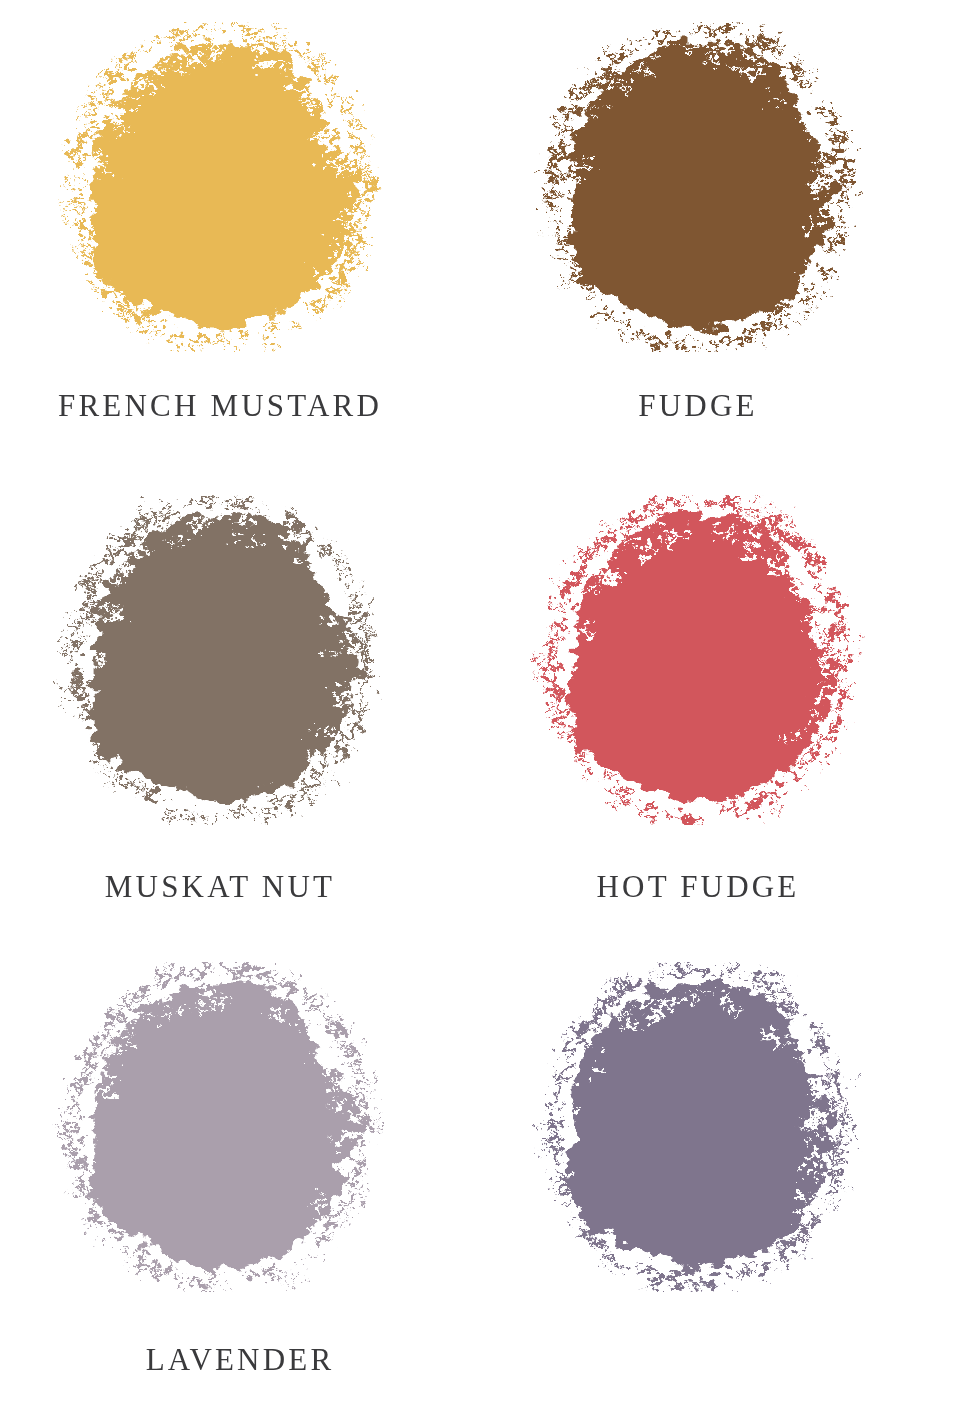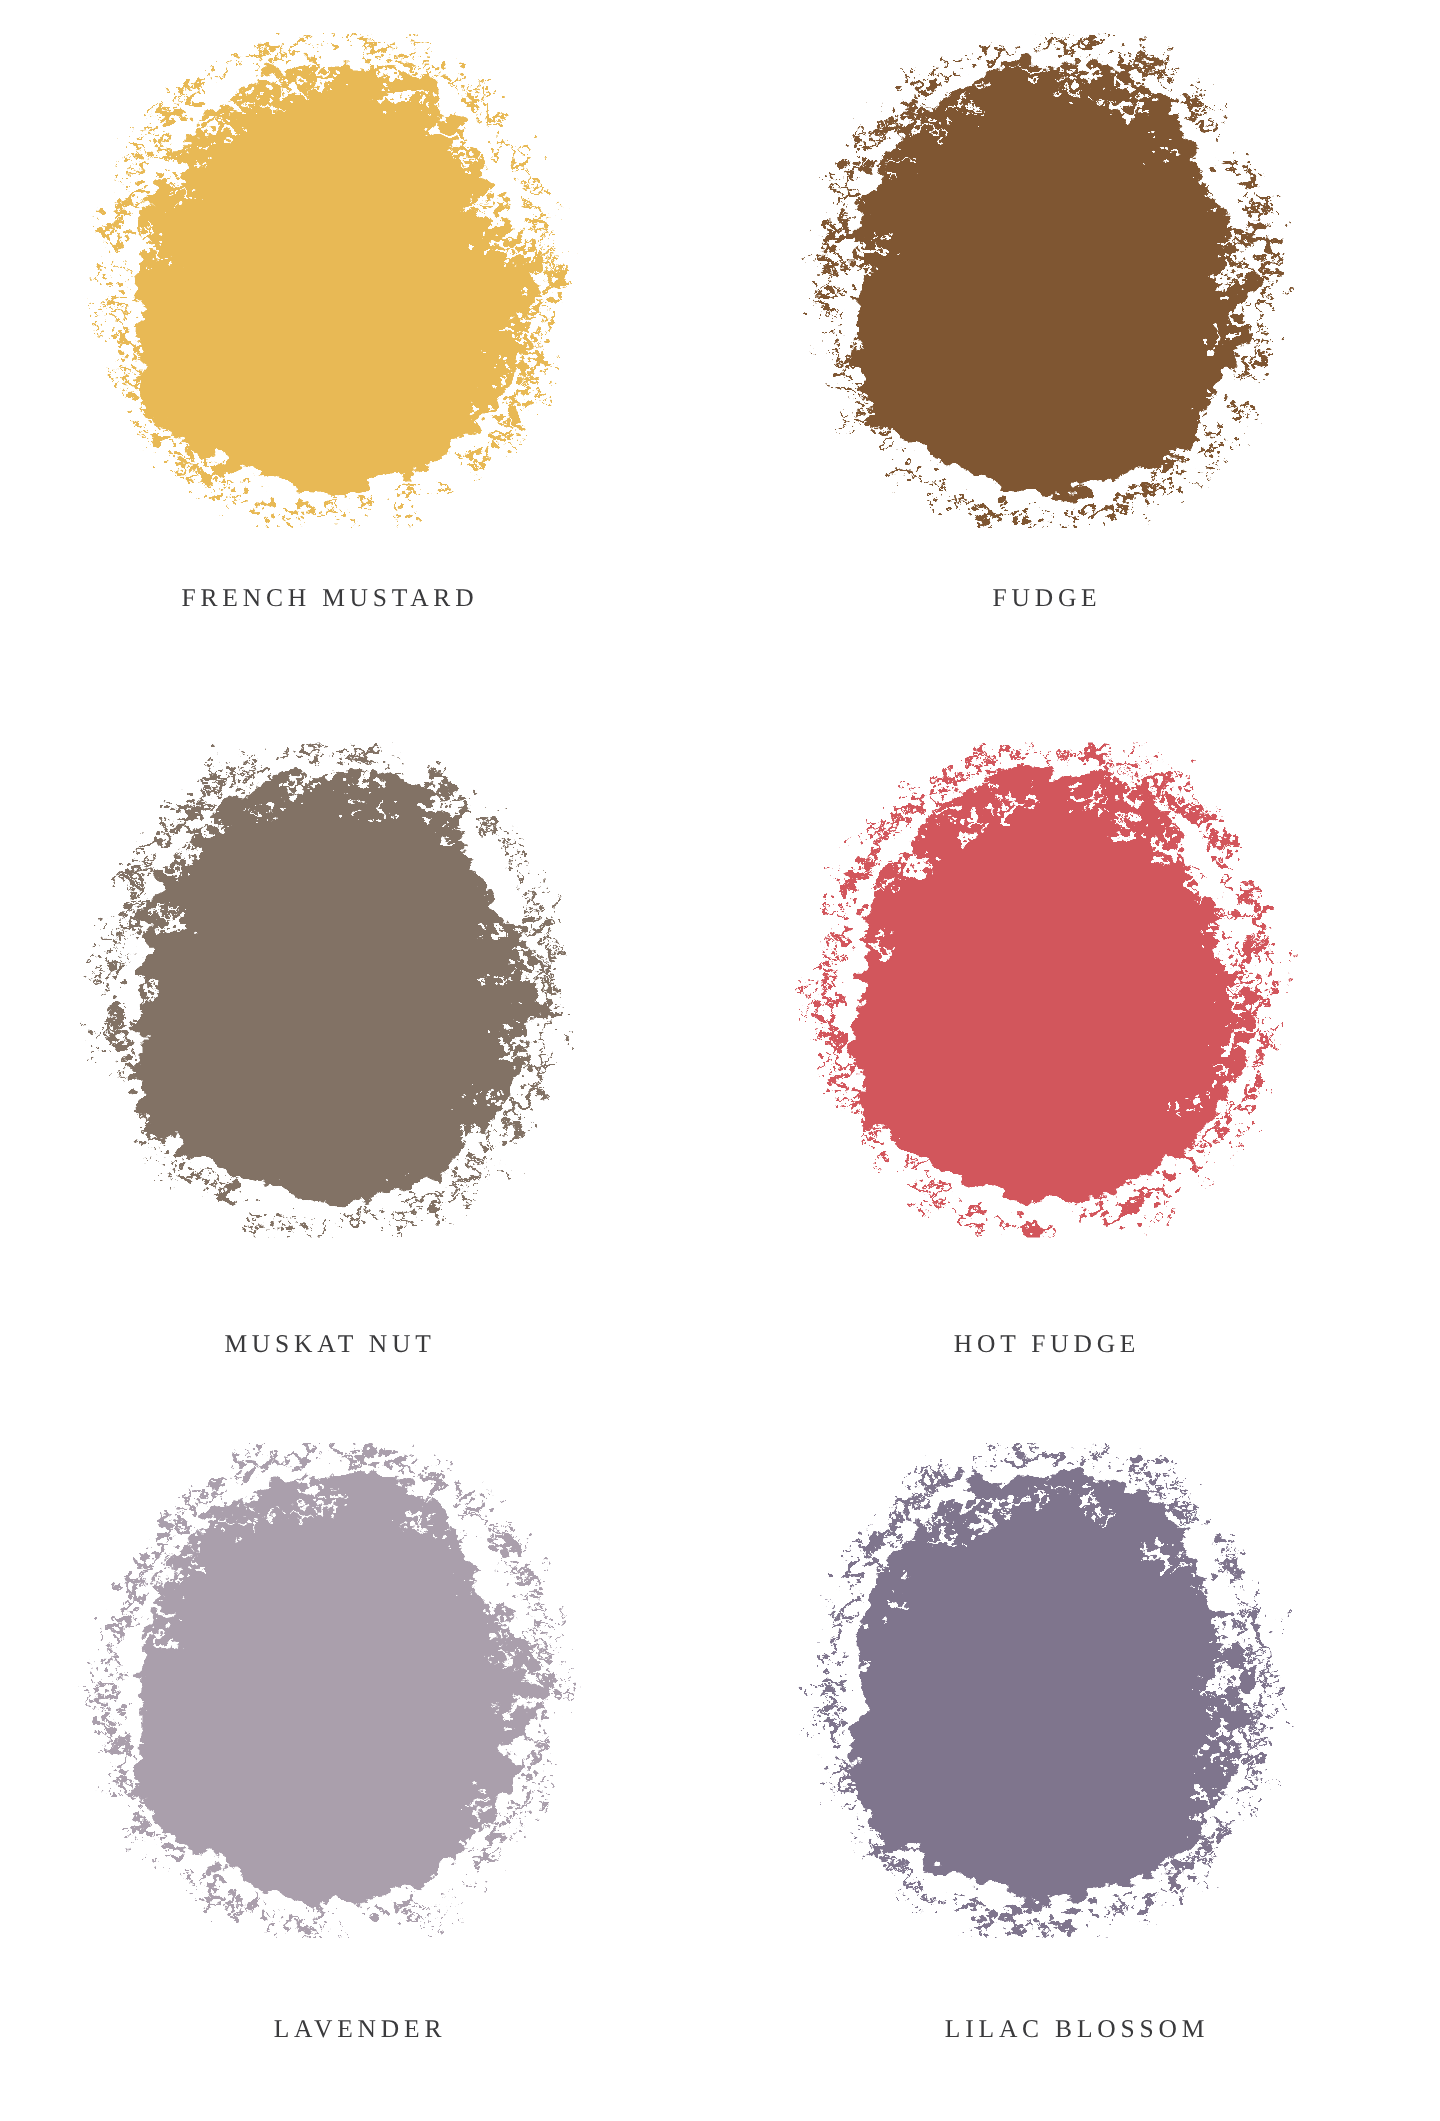--- a/index.html
+++ b/index.html
@@ -36,30 +36,30 @@
     height: 330px;
     display: block;
   }
   .swatch-cell.row1 .swatch-blot { margin-top: 22px; }
   .swatch-cell.row2 .swatch-blot { margin-top: 18px; }
   .swatch-cell.row3 .swatch-blot { margin-top: 8px; }
 
   .swatch-label {
     font-family: "Liberation Serif", "DejaVu Serif", serif;
     font-weight: 400;
-    font-size: 17px;
+    font-size: 31px;
     letter-spacing: 3.2px;
     color: #3a3a3c;
     text-align: center;
     white-space: nowrap;
     line-height: 1;
     -webkit-font-smoothing: antialiased;
   }
   .swatch-cell.row1 .swatch-label { margin-top: 38px; }
-  .swatch-cell.row2 .swatch-label { margin-top: 62px; }
+  .swatch-cell.row2 .swatch-label { margin-top: 46px; }
   .swatch-cell.row3 .swatch-label { margin-top: 52px; margin-left: 40px; }
 
   
   .col-left  { padding-right: 40px; }
   .col-right { padding-right: 44px; }
 </style>
 </head>
 <body>
 
 <div class="palette-sheet">
@@ -1798,16 +1798,15 @@
           <ellipse cx="306.2" cy="243.3" rx="6.4" ry="2.3"></ellipse>
           <ellipse cx="314.6" cy="215.7" rx="4.3" ry="5.0"></ellipse>
           <ellipse cx="287.0" cy="235.1" rx="4.3" ry="4.4"></ellipse>
           <ellipse cx="325.2" cy="191.4" rx="3.5" ry="1.9"></ellipse>
           <ellipse cx="320.0" cy="176.5" rx="4.7" ry="2.3"></ellipse>
           <ellipse cx="303.7" cy="175.2" rx="5.3" ry="1.6"></ellipse>
           <ellipse cx="304.1" cy="160.8" rx="5.8" ry="3.2"></ellipse>
           <ellipse cx="297.5" cy="246.6" rx="3.5" ry="4.2"></ellipse>
         </g>
       </svg>
-    <div class="swatch-label">LILAC BLOSSOM</div>
   </div>
 
 </div>
 
 </body></html>

